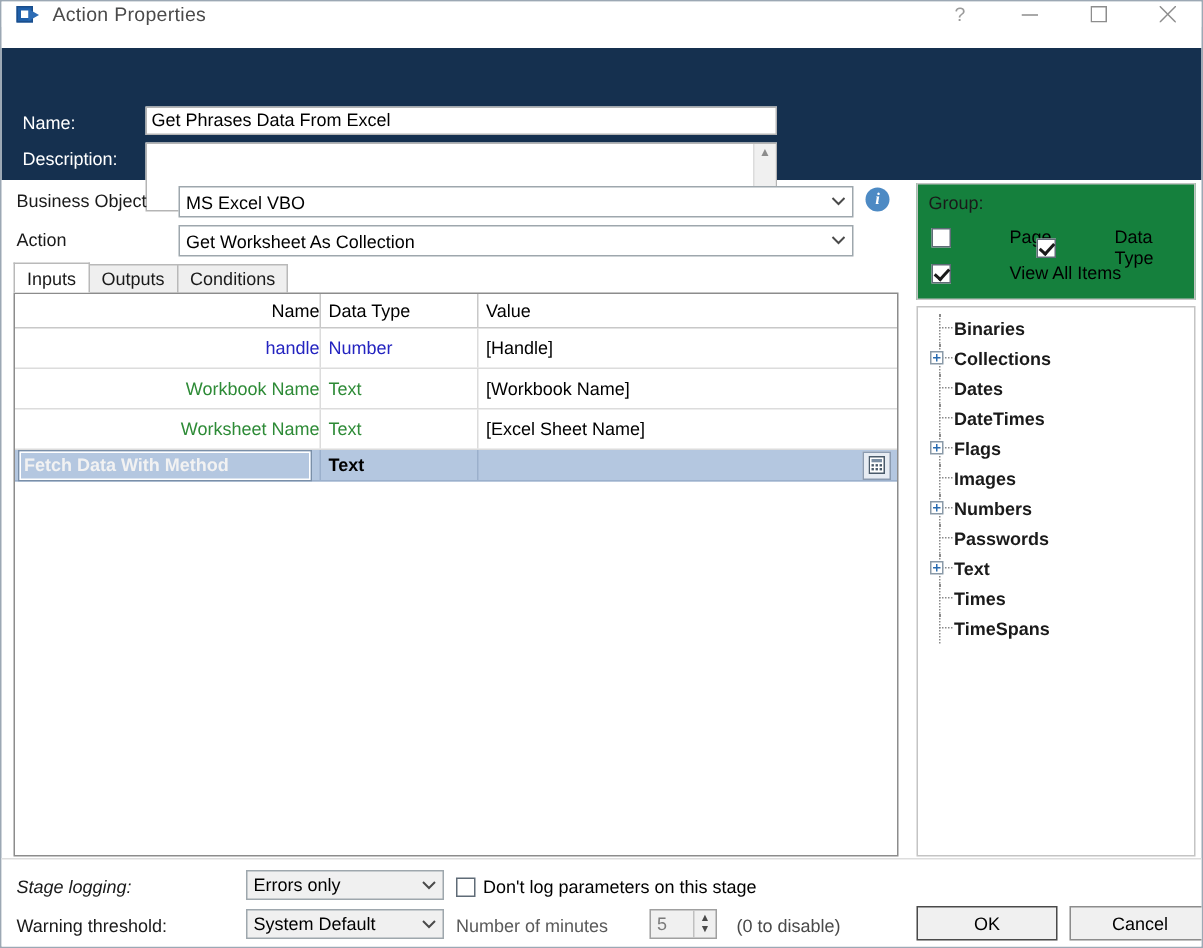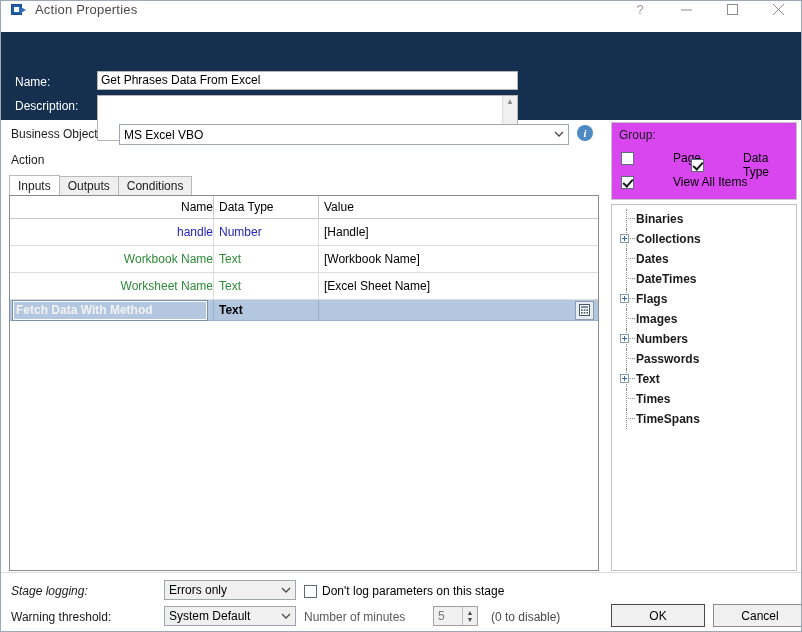--- a/index.html
+++ b/index.html
@@ -167,21 +167,21 @@
   .calc-btn {
     width: 19px; height: 19px; margin-left: auto; margin-right: 4px;
     background: #e7ecf3; border: 1px solid #8b9bb0;
     display: flex; align-items: center; justify-content: center;
     flex: 0 0 19px;
   }
 
   
   .group-box {
     position: absolute; left: 610px; top: 121px; width: 186px; height: 78px;
-    border: 1px solid #c4c4c4; background: #d946ef;
+    border: 1px solid #c4c4c4; background: #15803d;
   }
   .group-title { position: absolute; left: 7px; top: 5px; font-size: 12px; color: #1a1a1a; }
   .cb-row { position: absolute; display: flex; align-items: center; font-size: 12px; gap: 34px; }
   .cb-page { left: 9px; top: 28px; }
   .cb-dtype { left: 79px; top: 28px; }
   .cb-viewall { left: 9px; top: 52px; }
   .cbox {
     width: 13px; height: 13px; border: 1px solid #5f6b77; background: #ffffff;
     margin-right: 5px; position: relative; flex: 0 0 13px;
   }
@@ -316,20 +316,28 @@
     <span>MS Excel VBO</span>
     <span class="arrow">
       <svg width="10" height="7" viewBox="0 0 10 7">
           <polyline points="1,1 5,5 9,1" fill="none" stroke="#4a4a4a" stroke-width="1.3"></polyline>
         </svg>
     </span>
   </div>
   <div class="info-icon">i</div>
 
   <div class="field-label act-label">Action</div>
+  <div class="combo act-combo">
+    <span>Get Worksheet As Collection</span>
+    <span class="arrow">
+      <svg width="10" height="7" viewBox="0 0 10 7">
+          <polyline points="1,1 5,5 9,1" fill="none" stroke="#4a4a4a" stroke-width="1.3"></polyline>
+        </svg>
+    </span>
+  </div>
 
   <div class="tabstrip" id="tabstrip">
       <div class="tab active">
         <span>Inputs</span>
       </div>
       <div class="tab">
         <span>Outputs</span>
       </div>
       <div class="tab">
         <span>Conditions</span>

